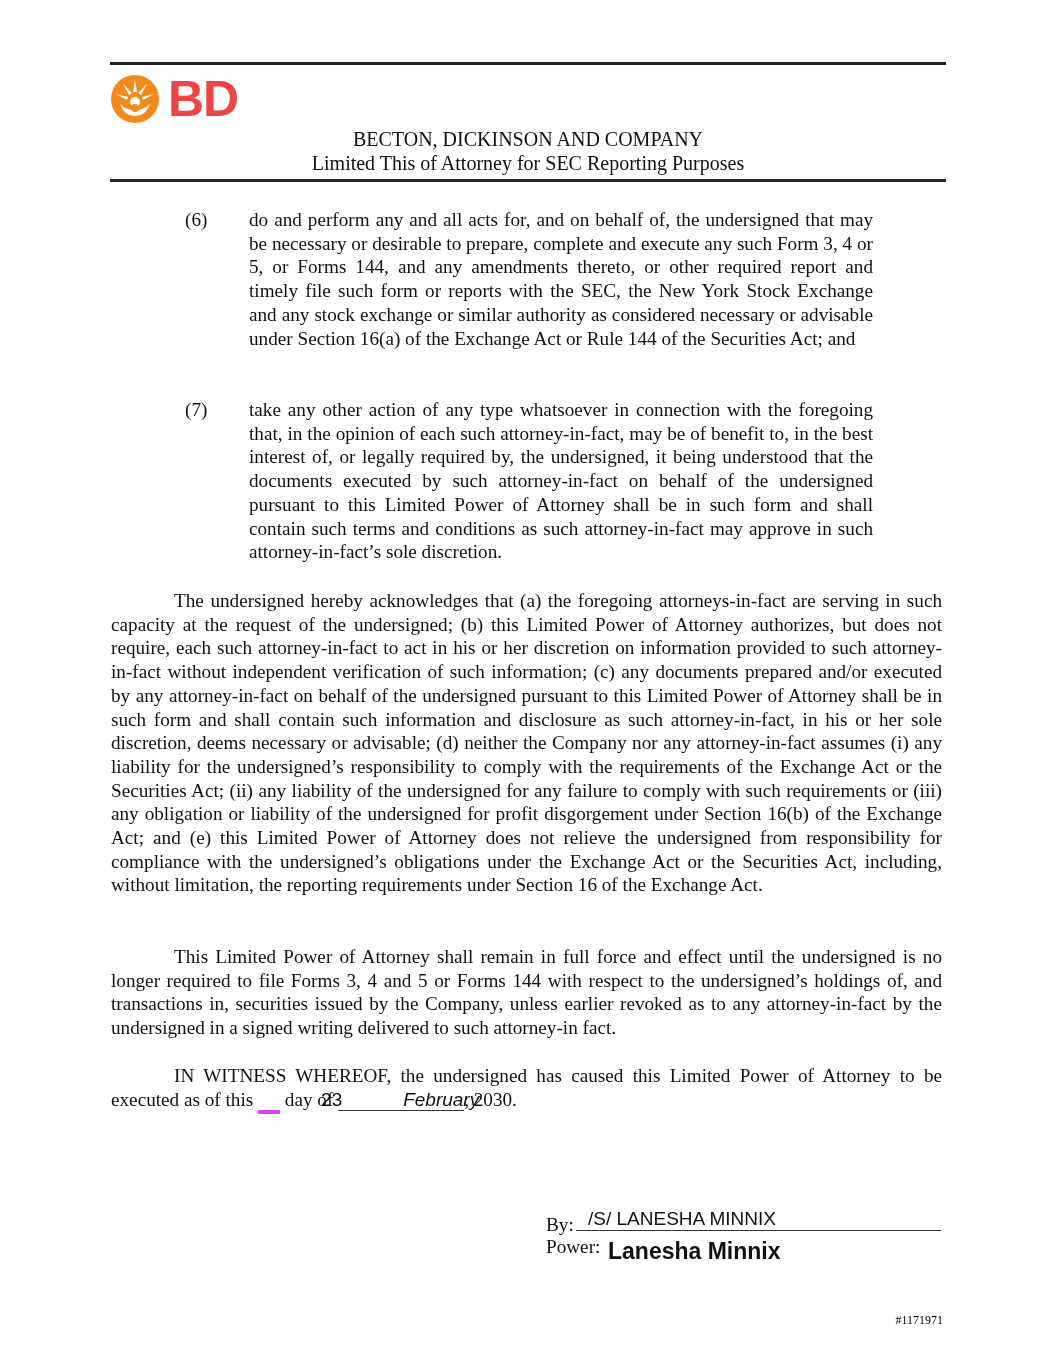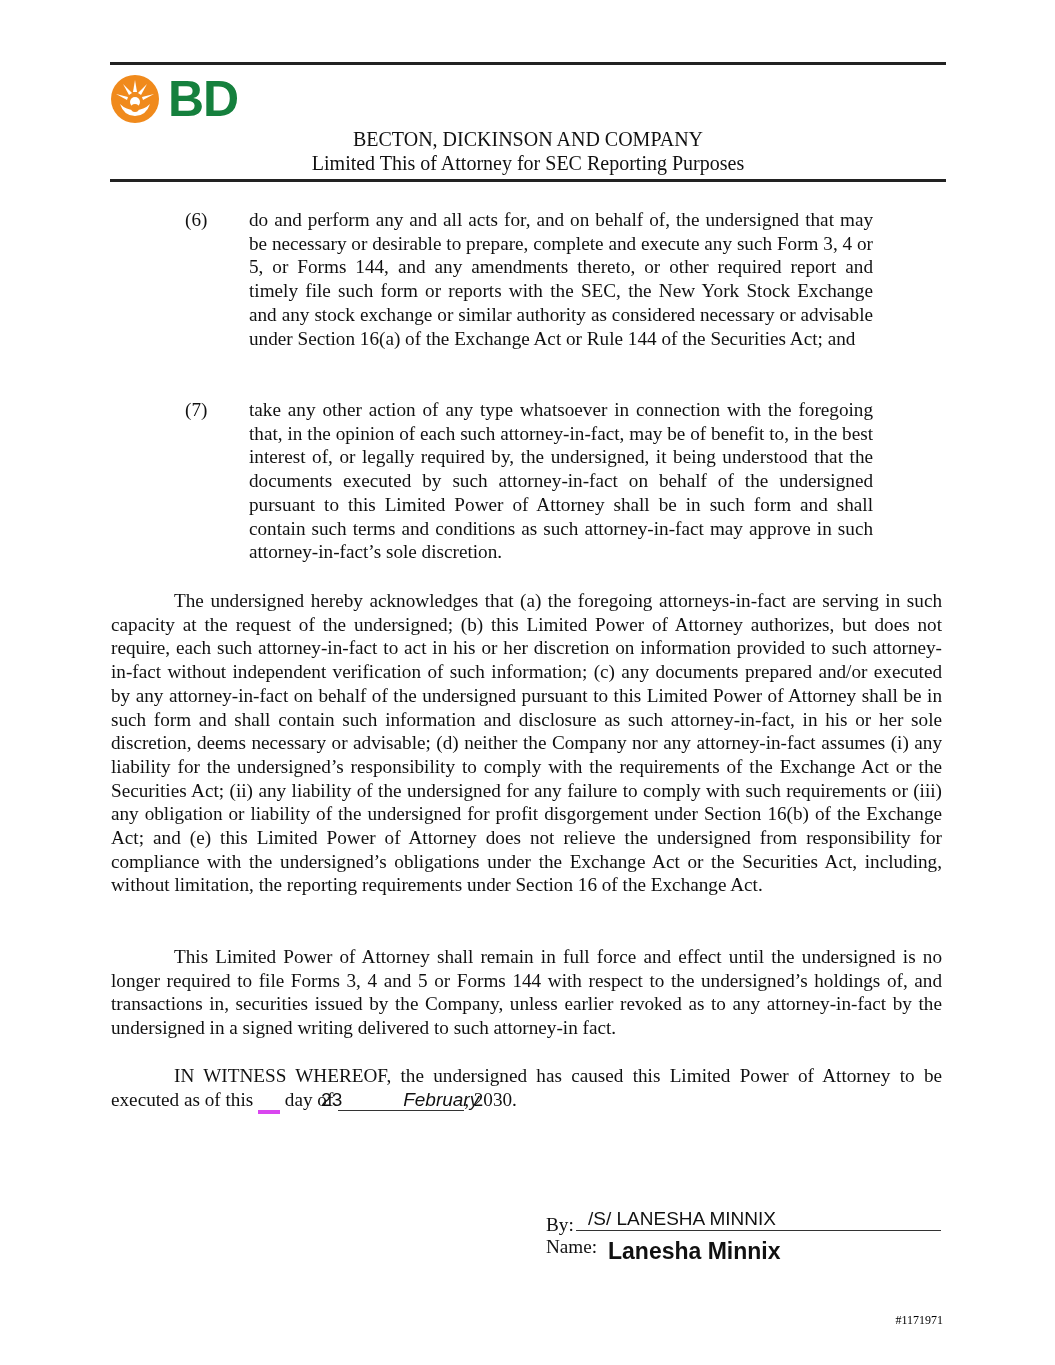--- a/index.html
+++ b/index.html
@@ -6,21 +6,21 @@
     body { width: 1055px; height: 1365px; position: relative; overflow: hidden;
            font-family: "Liberation Serif", "DejaVu Serif", serif; color: #111; }
     .page { position: absolute; left: 0; top: 0; width: 1055px; height: 1365px; }
     .rule-top { position: absolute; left: 110px; top: 62px; width: 836px; height: 0;
                 border-top: 3px solid #222; }
     .rule-bottom { position: absolute; left: 110px; top: 179px; width: 836px; height: 0;
                    border-top: 3px solid #222; }
     .logo { position: absolute; left: 110px; top: 70px; height: 58px; display: flex; align-items: center; }
     .logo-mark { width: 50px; height: 50px; }
     .logo-text { font-family: "Liberation Sans", "DejaVu Sans", sans-serif; font-weight: bold;
-                 font-size: 50px; color: #15803d; margin-left: 8px; letter-spacing: -1px; line-height: 50px; }
+                 font-size: 50px; color: #ef4444; margin-left: 8px; letter-spacing: -1px; line-height: 50px; }
     .header-title { position: absolute; left: 110px; top: 127px; width: 836px; text-align: center;
                     font-size: 20px; line-height: 24px; }
     .body-text { font-size: 19.2px; line-height: 23.7px; text-align: justify; }
     .item { position: absolute; left: 185px; width: 688px; }
     .item .num { position: absolute; left: 0; top: 0; }
     .item .txt { margin-left: 64px; text-align: justify; }
     .para { position: absolute; left: 111px; width: 831px; text-indent: 63px; }
     .fill { font-family: "Liberation Sans", "DejaVu Sans", sans-serif; font-size: 19px; }
     .fill-day { display: inline-block; border-bottom: 4px solid #d946ef; width: 22px; text-align: center; line-height: 20px; }
     .fill-month { display: inline-block; border-bottom: 1px solid #333; width: 124px; text-align: left; line-height: 20px; padding-left: 2px; font-style: italic; }
@@ -85,20 +85,20 @@
     <span class="fill fill-month">February</span><span>, 2030.</span>
   </div>
 
   <div class="sig">
     <div class="sig-row">
       <span class="sig-label" style="bottom:-2px;">By:</span>
       <span class="sig-line"></span>
       <span class="sig-value">/S/ LANESHA MINNIX</span>
     </div>
     <div class="sig-row" style="margin-top:2px;">
-      <span class="name-label">Name:</span>
+      <span class="name-label">Power:</span>
       <span class="name-value">Lanesha Minnix</span>
     </div>
   </div>
 
   <div class="doc-id">#1171971</div>
 
 </div>
 
 </body></html>

